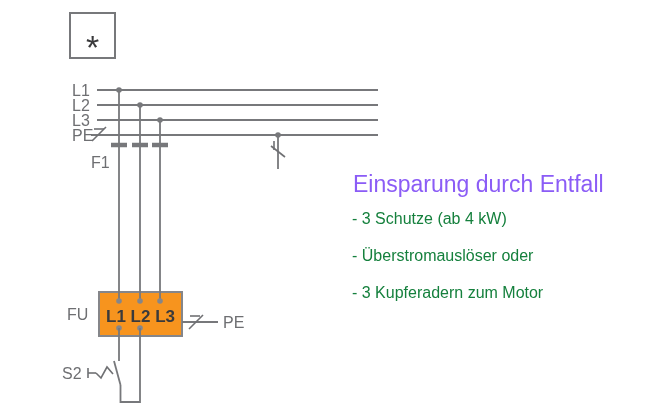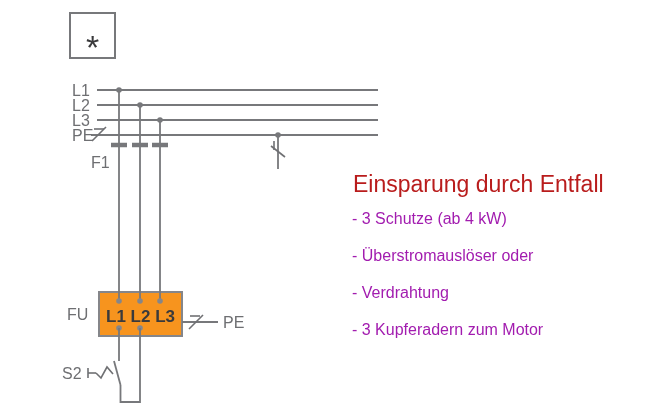--- a/index.html
+++ b/index.html
@@ -14,24 +14,24 @@
   .fusebar{ stroke:#77787B; stroke-width:4.5; fill:none; }
   .dot    { fill:#77787B; stroke:none; }
   .boxdot { fill:#85868A; stroke:none; }
   .lbl    { fill:#6E6F72; font-size:16px; font-family:"Liberation Sans", sans-serif; }
   .term   { fill:#3A3A3C; font-size:17px; font-weight:bold; font-family:"Liberation Sans", sans-serif; }
   .star   { fill:#3A3A3C; font-size:34px; font-family:"Liberation Sans", sans-serif; }
   .notebox{ fill:#ffffff; stroke:#77787B; stroke-width:2; }
   .fubox  { stroke:#85868A; stroke-width:2; }
   .info-heading {
     position:absolute; left:353px; top:171px; width:290px;
-    font-size:23px; line-height:26px; color:#b91c1c; white-space:nowrap;
+    font-size:23px; line-height:26px; color:#8b5cf6; white-space:nowrap;
   }
   .info-items { position:absolute; left:352px; top:200px; width:295px; }
-  .info-item  { height:37px; line-height:37px; font-size:16px; color:#a21caf; white-space:nowrap; }
+  .info-item  { height:37px; line-height:37px; font-size:16px; color:#15803d; white-space:nowrap; }
 </style>
 </head>
 <body>
 
 <div class="canvas">
 
   <svg class="schematic" width="650" height="416" viewBox="0 0 650 416">
 
     <rect class="notebox" x="70" y="13" width="45" height="45"></rect>
     <text class="star" x="92.5" y="59" text-anchor="middle">*</text>
@@ -96,16 +96,15 @@
       <line class="thin" x1="88" y1="373" x2="96" y2="373"></line>
       <polyline class="thin" points="96,373 101,378 107,367 113,374"></polyline>
     </g>
     <text class="lbl" x="62" y="379">S2</text>
   </svg>
 
   <div class="info-heading">Einsparung durch Entfall</div>
   <div class="info-items">
     <div class="info-item">- 3 Schutze (ab 4 kW)</div>
     <div class="info-item">- Überstromauslöser oder</div>
-    <div class="info-item">- Verdrahtung</div>
     <div class="info-item">- 3 Kupferadern zum Motor</div>
   </div>
 </div>
 
 </body></html>

